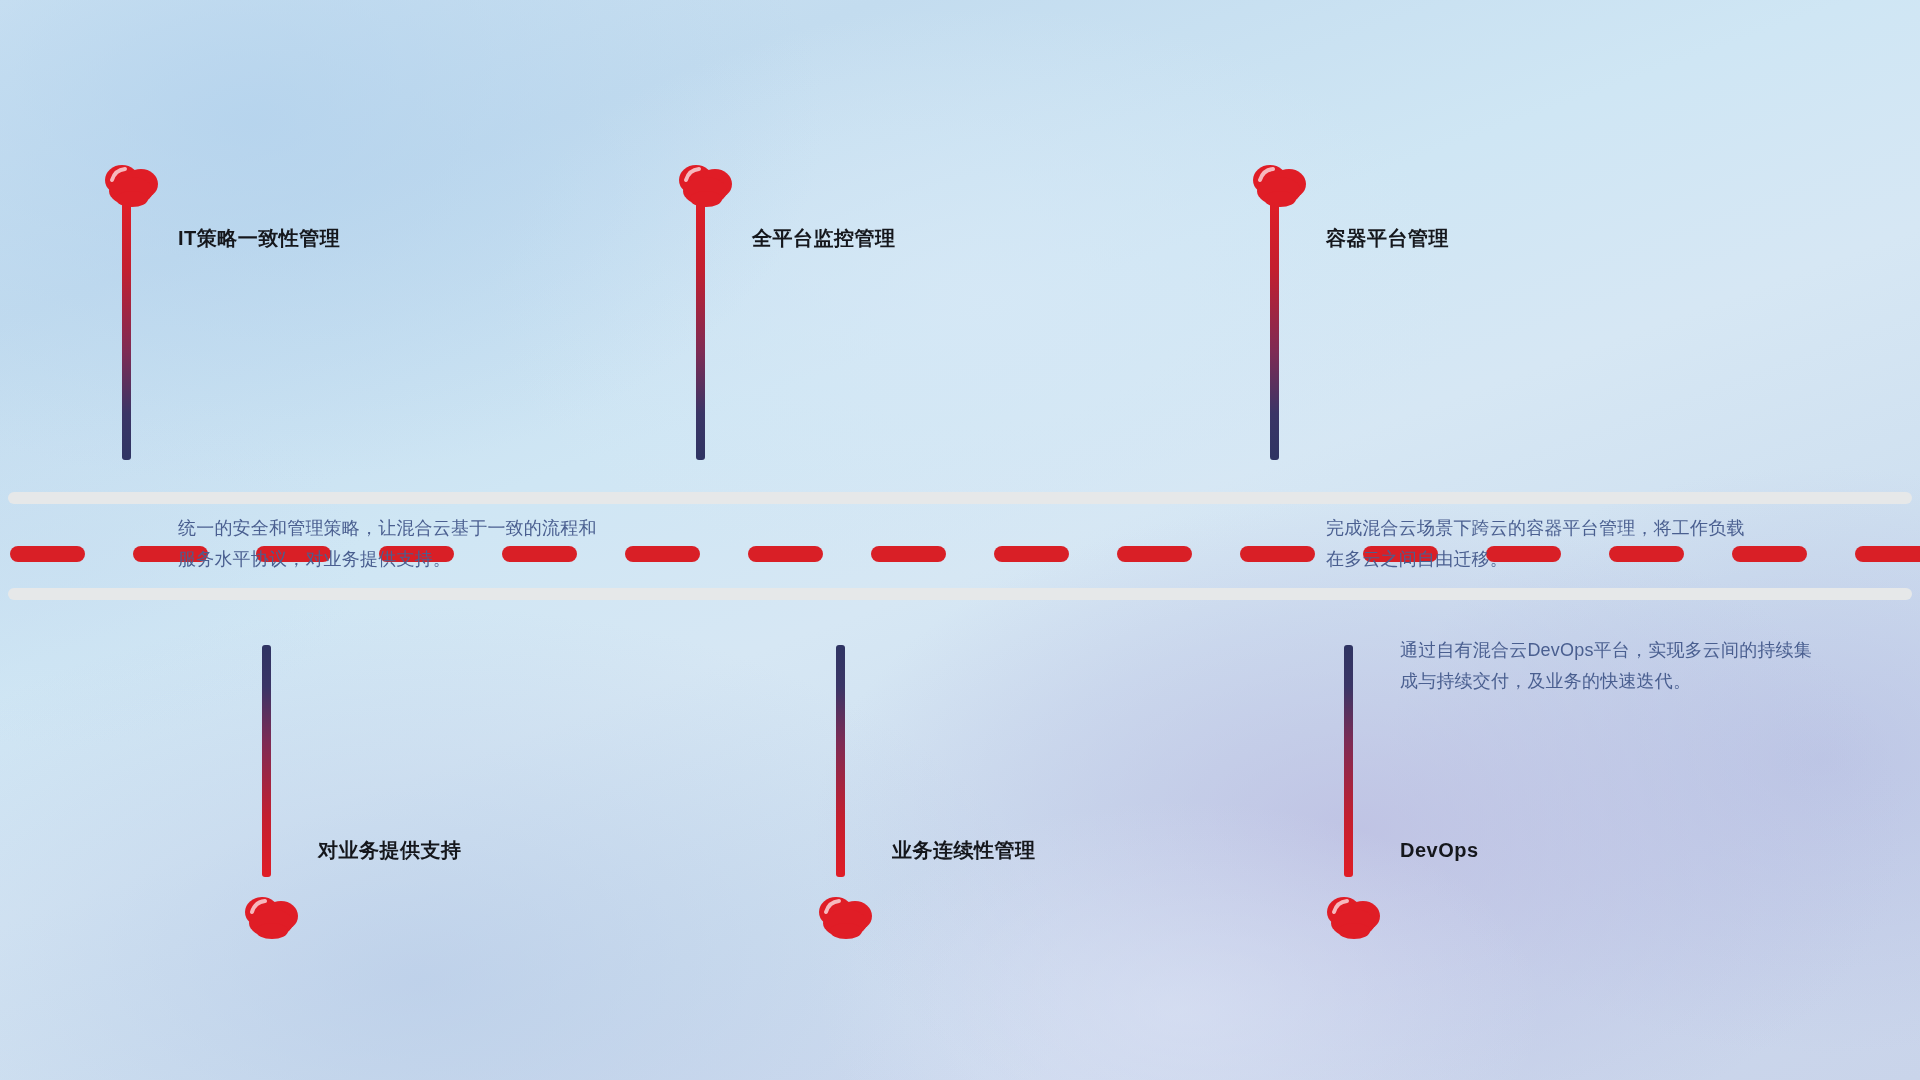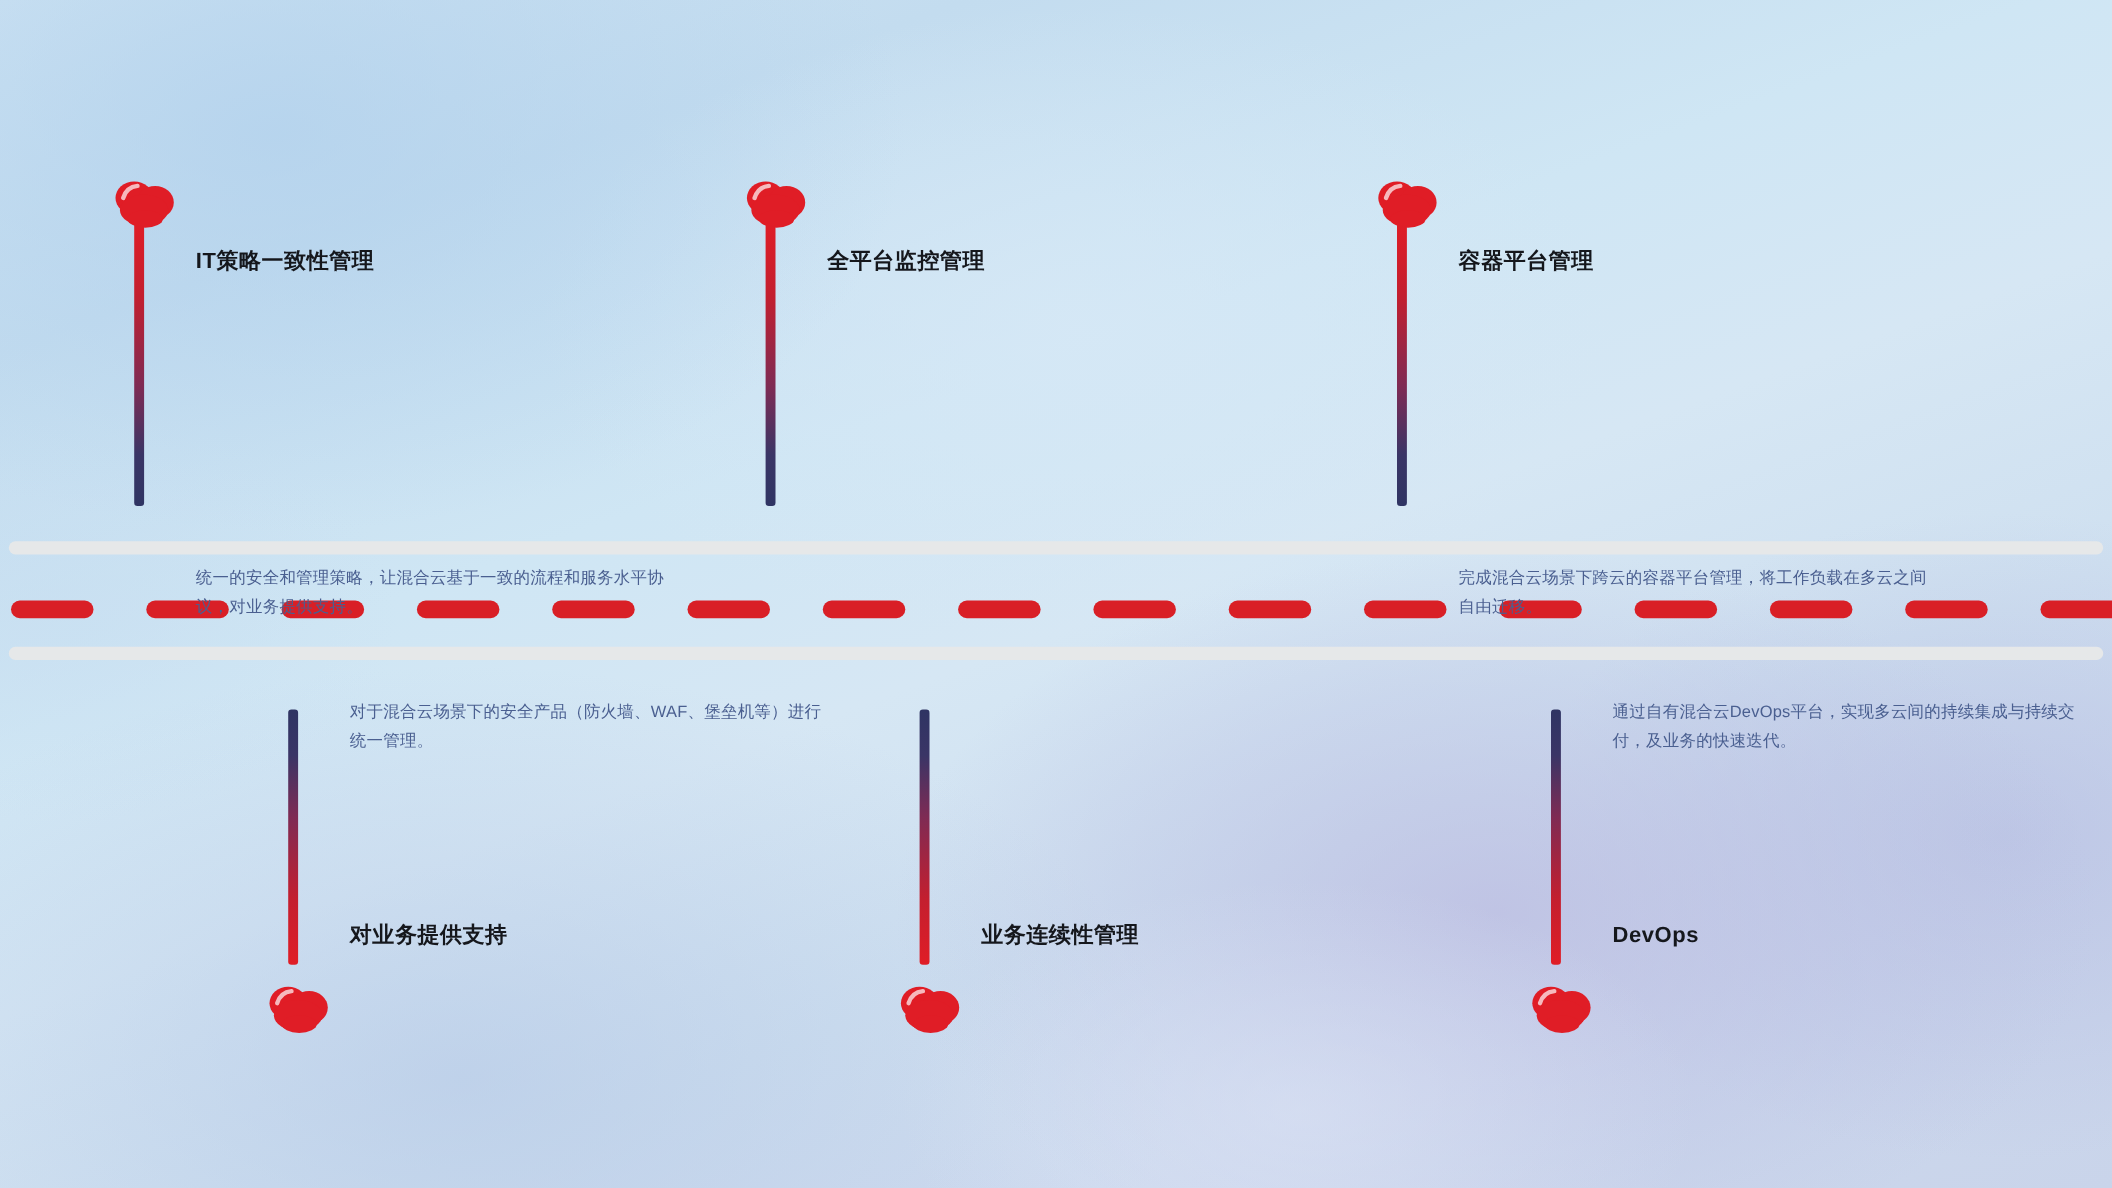--- a/index.html
+++ b/index.html
@@ -53,21 +53,21 @@
 
   
   .cloud { position:absolute; width:68px; height:50px; }
   .cloud svg { display:block; width:68px; height:50px; }
 
   .col-title {
     position:absolute; font-size:20px; font-weight:700; color:#15171c;
     letter-spacing:0.5px; white-space:nowrap; line-height:1;
   }
   .col-body {
-    position:absolute; font-size:15px; line-height:1.72;
+    position:absolute; font-size:18px; line-height:1.72;
     color:#4a5f90; letter-spacing:0.2px; font-weight:400;
   }
 
   
   .top .cloud  { top:0px; left:0px; }
   .top .stem   { top:44px; left:24px; height:258px; }
   .top .col-title { top:70px; left:80px; }
   .top .col-body  { top:355px; left:80px; width:430px; }
 
   
@@ -148,21 +148,20 @@
       </g>
           <path d="M14 22 Q17 12 27 11" stroke="#f6b9bd" stroke-width="4" fill="none" stroke-linecap="round"></path>
         </svg>
     </div>
     <div class="stem down"></div>
     <div class="col-title">容器平台管理</div>
     <div class="col-body">完成混合云场景下跨云的容器平台管理，将工作负载在多云之间自由迁移。</div>
   </div>
 
   <div class="col bot" style="left:238px; top:635px; width:470px; height:320px;">
-    <div class="col-body">对于混合云场景下的安全产品（防火墙、WAF、堡垒机等）进行统一管理。</div>
     <div class="stem up"></div>
     <div class="col-title">对业务提供支持</div>
     <div class="cloud">
       <svg viewBox="0 0 68 50">
           <g fill="#e01d26">
         <ellipse cx="24" cy="22" rx="17" ry="15"></ellipse>
             <ellipse cx="43" cy="26" rx="17" ry="15"></ellipse>
         <ellipse cx="33" cy="33" rx="22" ry="14"></ellipse>
             <ellipse cx="34" cy="41" rx="16" ry="8"></ellipse>
       </g>
@@ -180,21 +179,21 @@
         <ellipse cx="24" cy="22" rx="17" ry="15"></ellipse>
             <ellipse cx="43" cy="26" rx="17" ry="15"></ellipse>
         <ellipse cx="33" cy="33" rx="22" ry="14"></ellipse>
             <ellipse cx="34" cy="41" rx="16" ry="8"></ellipse>
       </g>
           <path d="M14 22 Q17 12 27 11" stroke="#f6b9bd" stroke-width="4" fill="none" stroke-linecap="round"></path>
         </svg>
     </div>
   </div>
 
-  <div class="col bot" style="left:1386px; top:635px; width:470px; height:320px;text-decoration:underline;">
+  <div class="col bot" style="left:1320px; top:635px; width:470px; height:320px;text-decoration:underline;">
     <div class="col-body">通过自有混合云DevOps平台，实现多云间的持续集成与持续交付，及业务的快速迭代。</div>
     <div class="stem up"></div>
     <div class="col-title">DevOps</div>
     <div class="cloud">
       <svg viewBox="0 0 68 50">
           <g fill="#e01d26">
         <ellipse cx="24" cy="22" rx="17" ry="15"></ellipse>
             <ellipse cx="43" cy="26" rx="17" ry="15"></ellipse>
         <ellipse cx="33" cy="33" rx="22" ry="14"></ellipse>
             <ellipse cx="34" cy="41" rx="16" ry="8"></ellipse>

